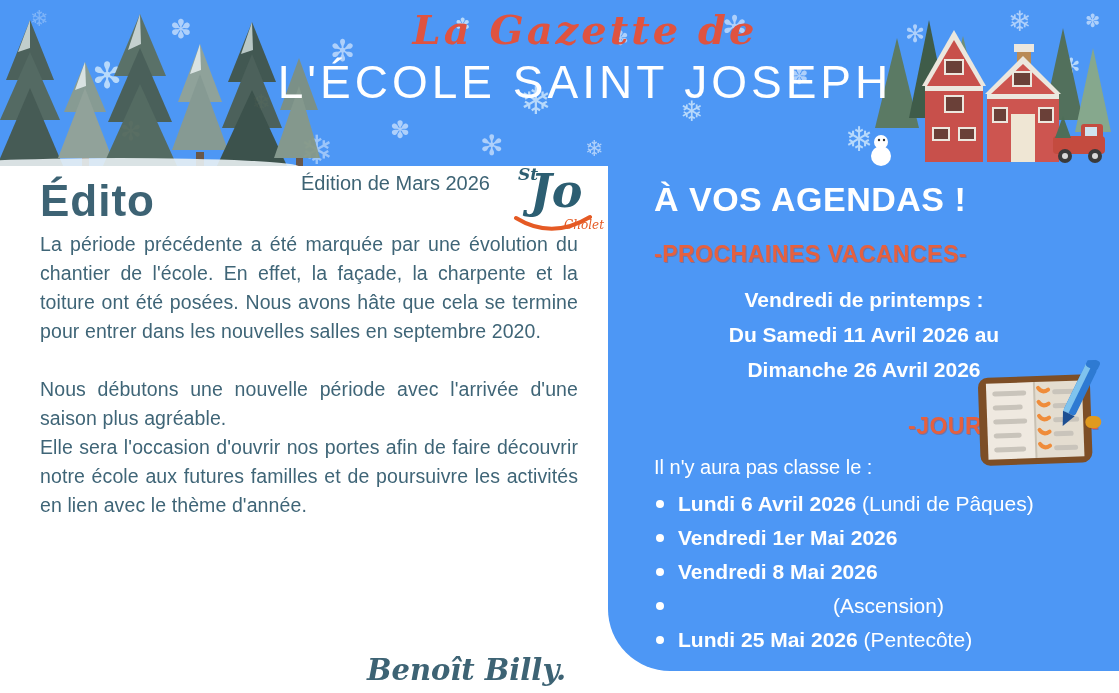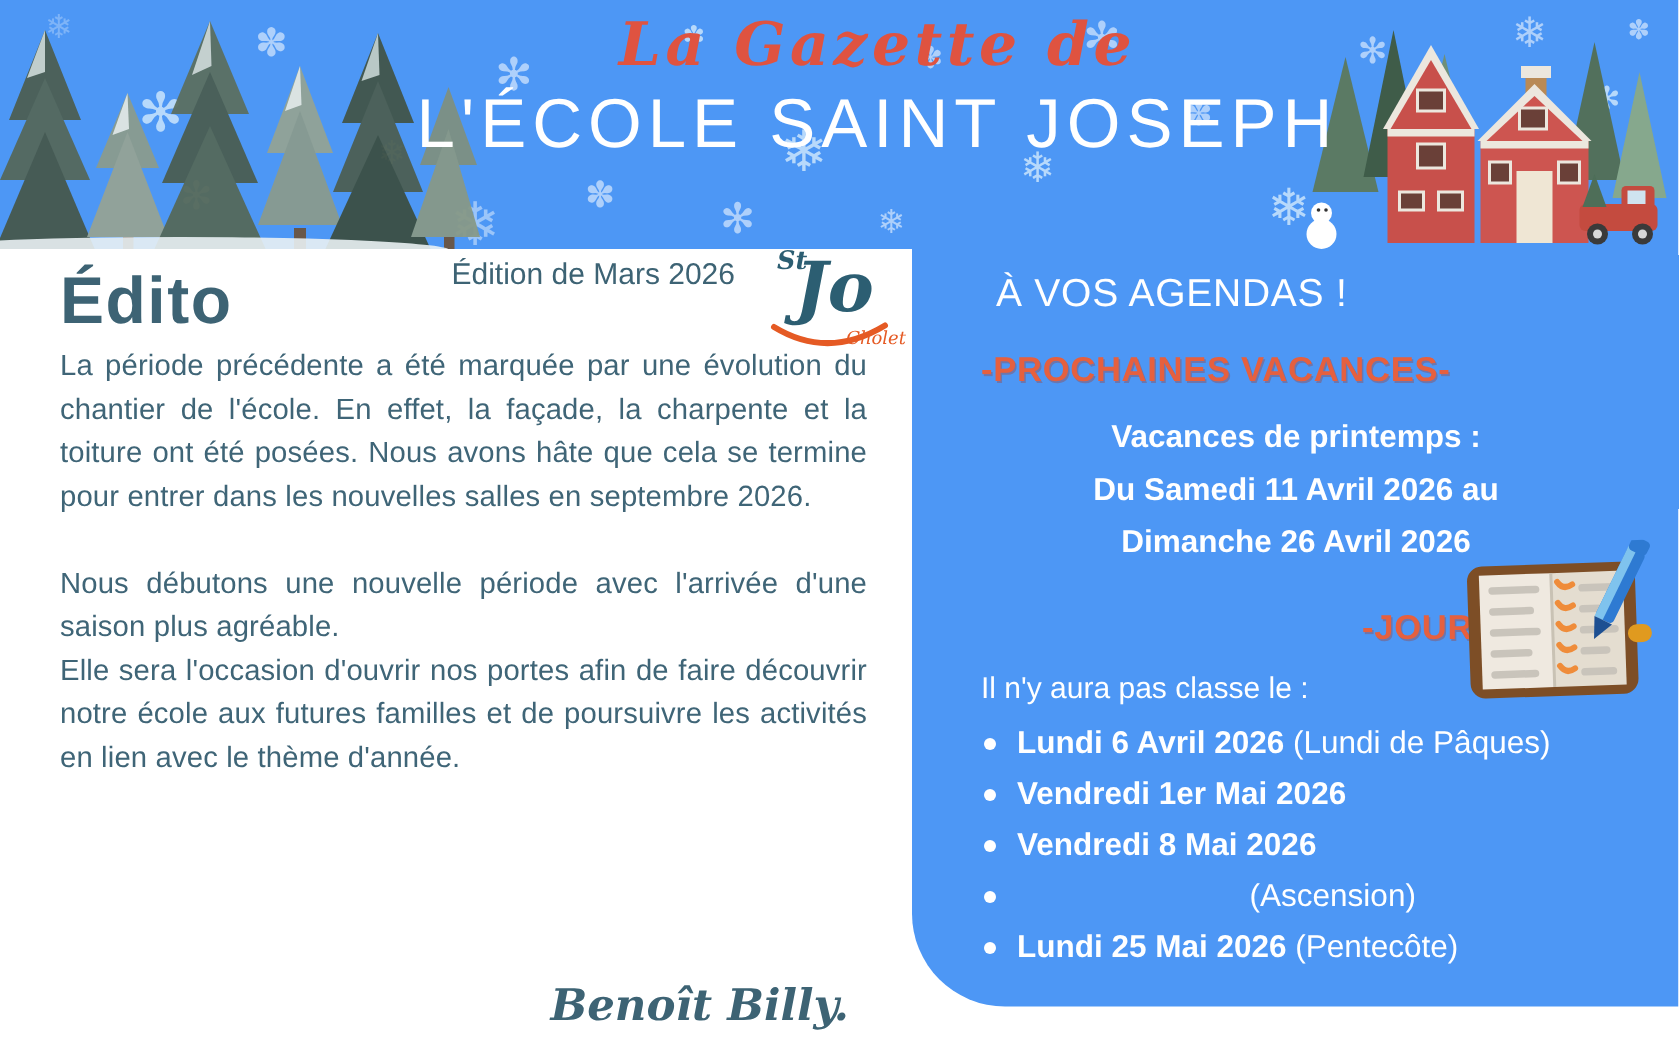--- a/index.html
+++ b/index.html
@@ -39,21 +39,21 @@
                 font-size:19.5px; line-height:29px; text-align:justify; letter-spacing:.1px; }
   .edito-body p.gap { margin-bottom:29px; }
   .edito-body p.tight { margin-bottom:0; }
   .signature { position:absolute; right:42px; bottom:6px; font-family:"DejaVu Serif",serif;
                font-style:italic; font-weight:700; font-size:29px; color:#3d6374; }
 
   
   .agenda-panel { position:absolute; left:608px; top:166px; width:511px; height:505px;
                   background:#4d97f5; border-radius:0 0 0 62px; color:#ffffff;
                   padding:14px 20px 0 46px; }
-  .agenda-title { font-size:26px; font-weight:400; letter-spacing:.5px;margin-left:10px; }
+  .agenda-title { font-size:34px; font-weight:700; letter-spacing:.5px; }
   .orange-head { color:#e5603f; font-size:23px; font-weight:800; letter-spacing:.5px;
                  text-shadow:1px 1px 0 rgba(165,58,40,.35); }
   .vac-head { margin-top:22px; }
   .vac-lines { margin-top:14px; width:420px; text-align:center; font-size:21px;
                font-weight:700; line-height:35px; }
   .feries-head { margin-top:26px;text-align:right; }
   .feries-intro { margin-top:16px; font-size:20px; font-weight:400; }
   .holiday-list { list-style:none; margin-top:8px; font-size:21px; font-weight:700;
                   line-height:34px; }
   .holiday-list li { position:relative; padding-left:24px; }
@@ -183,34 +183,34 @@
     <div class="logo">
       <span class="st">St</span>
       <span class="jo">Jo</span>
       <svg class="smile" width="84" height="22" viewBox="0 0 84 22">
         <path d="M4,4 Q40,26 78,3" stroke="#e55a24" stroke-width="4" fill="none" stroke-linecap="round"></path>
       </svg>
       <span class="city">Cholet</span>
     </div>
 
     <div class="edito-body">
-      <p class="gap">La période précédente a été marquée par une évolution du chantier de l'école. En effet, la façade, la charpente et la toiture ont été posées. Nous avons hâte que cela se termine pour entrer dans les nouvelles salles en septembre 2026.</p>
+      <p class="gap">La période précédente a été marquée par une évolution du chantier de l'école. En effet, la façade, la charpente et la toiture ont été posées. Nous avons hâte que cela se termine pour entrer dans les nouvelles salles en septembre 2020.</p>
       <p class="tight">Nous débutons une nouvelle période avec l'arrivée d'une saison plus agréable.</p>
       <p class="gap">Elle sera l'occasion d'ouvrir nos portes afin de faire découvrir notre école aux futures familles et de poursuivre les activités en lien avec le thème d'année.</p>
     </div>
 
     <div class="signature">Benoît Billy.</div>
   </div>
 
   <div class="agenda-panel">
     <div class="agenda-title">À VOS AGENDAS !</div>
 
     <div class="orange-head vac-head">-PROCHAINES VACANCES-</div>
     <div class="vac-lines">
-      <div>Vacances de printemps :</div>
+      <div>Vendredi de printemps :</div>
       <div>Du Samedi 11 Avril 2026 au</div>
       <div>Dimanche 26 Avril 2026</div>
     </div>
 
     <div class="orange-head feries-head">-JOURS FÉRIÉS-</div>
 
     <svg class="notebook" width="132" height="106" viewBox="0 0 132 106">
       <rect x="8" y="14" width="112" height="88" rx="10" fill="#7d4e26"></rect>
       <rect x="16" y="20" width="48" height="76" fill="#efe9e0"></rect>
       <rect x="64" y="20" width="48" height="76" fill="#e4ddd0"></rect>

